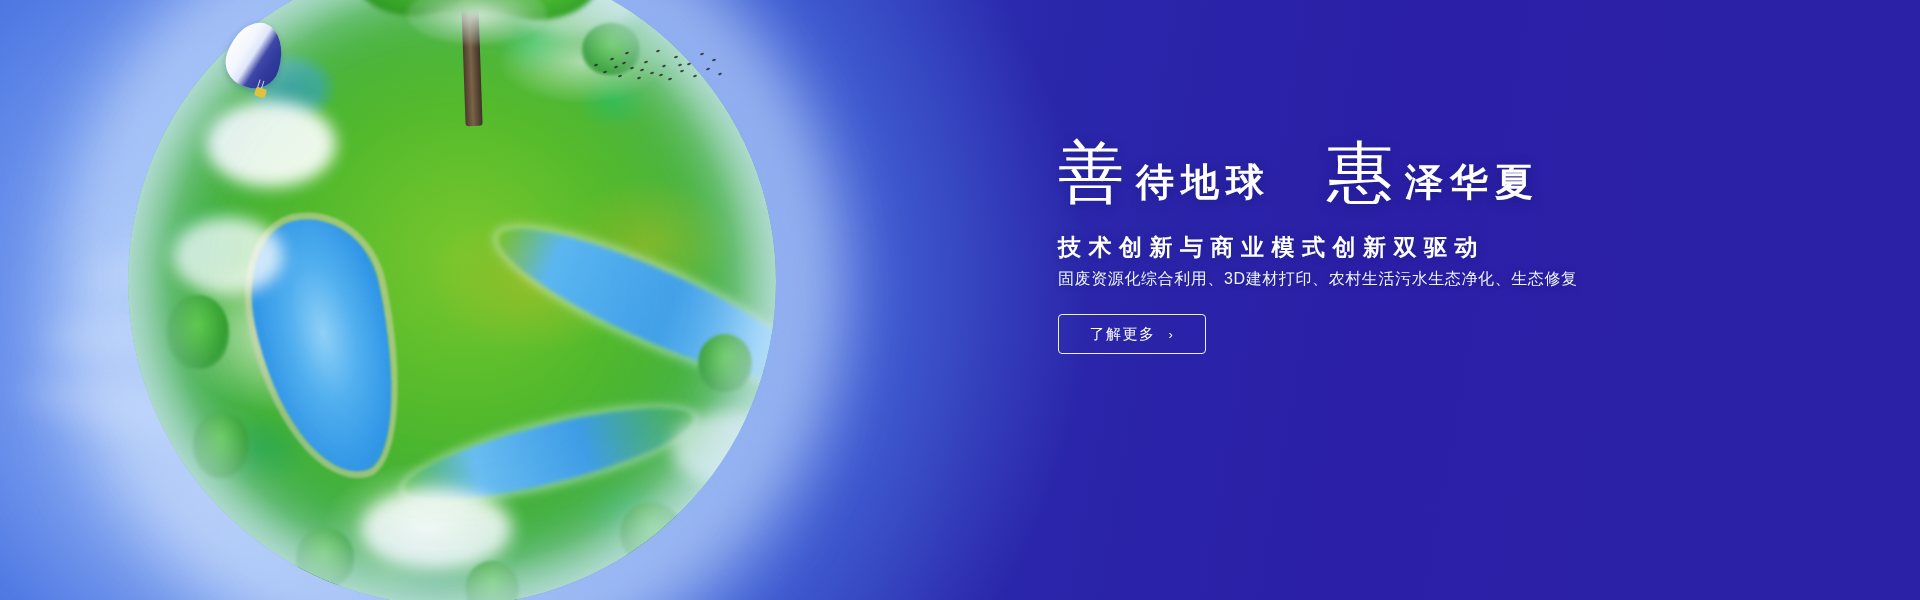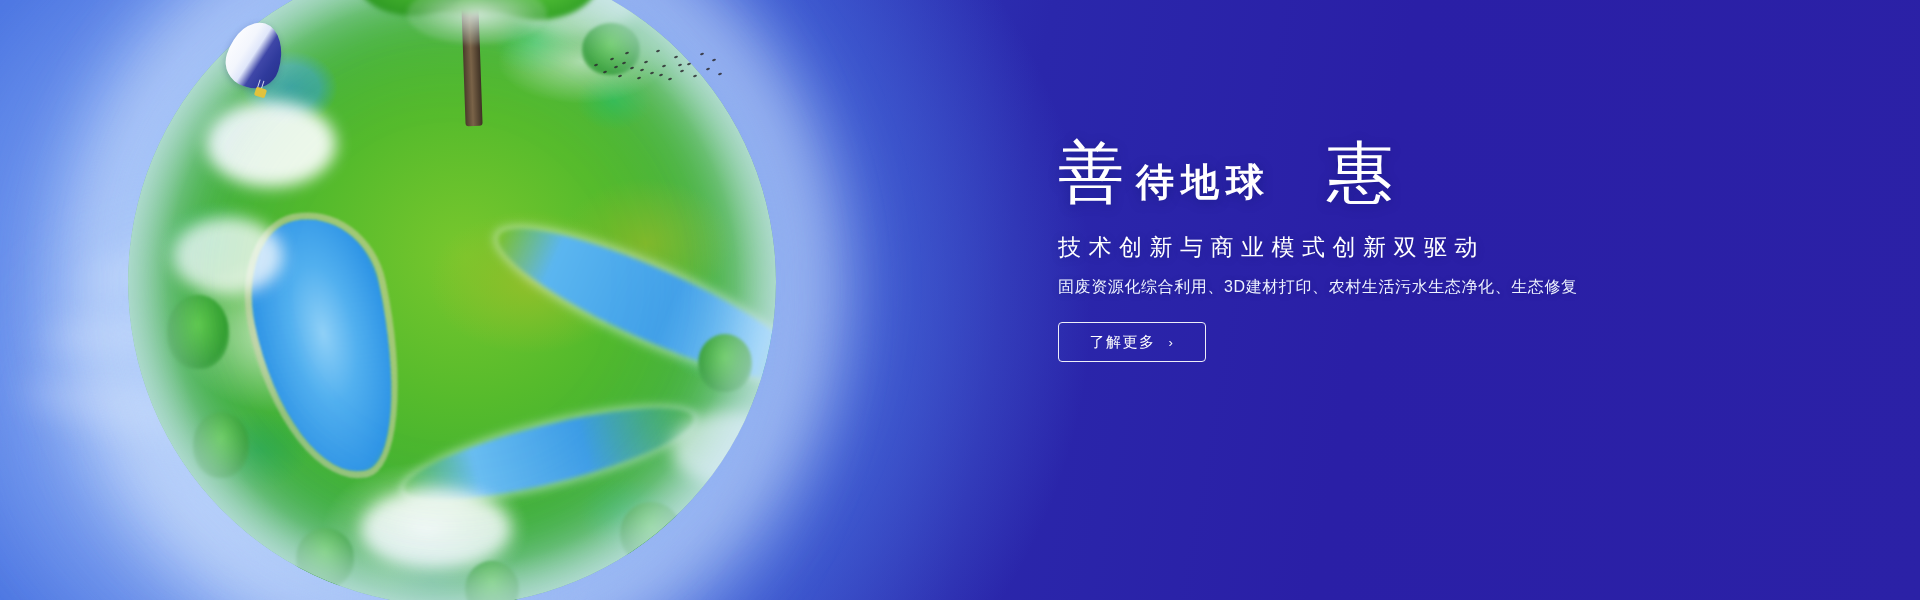--- a/index.html
+++ b/index.html
@@ -107,22 +107,22 @@
 
   
   #copy{position:absolute;left:1058px;top:140px;width:700px;color:#fff;}
   #headline{display:flex;align-items:flex-end;white-space:nowrap;
     font-family:"Liberation Serif","DejaVu Serif",serif;line-height:1;
     text-shadow:0 2px 12px rgba(10,20,90,.35);}
   .big{font-size:66px;font-weight:400;letter-spacing:0;}
   .small{font-size:38px;font-weight:700;letter-spacing:7px;padding-left:12px;padding-bottom:5px;}
   .gap{display:inline-block;width:56px;}
   #subtitle{margin-top:26px;font-size:23px;letter-spacing:7.5px;color:#ffffff;
-    text-shadow:0 1px 8px rgba(10,20,90,.30);}
-  #desc{margin-top:14px;font-size:16px;letter-spacing:.6px;color:#eef2ff;
+    text-shadow:0 1px 8px rgba(10,20,90,.30);font-weight:bold;}
+  #desc{margin-top:6px;font-size:16px;letter-spacing:.6px;color:#eef2ff;
     text-shadow:0 1px 6px rgba(10,20,90,.30);}
   #more-btn{margin-top:24px;display:inline-flex;align-items:center;justify-content:center;
     gap:13px;width:148px;height:40px;border:1px solid rgba(255,255,255,.92);border-radius:4px;
     background:transparent;color:#fff;font-size:15px;letter-spacing:1.5px;cursor:pointer;
     font-family:"Liberation Sans","DejaVu Sans",sans-serif;}
   #more-btn .chev{font-size:13px;opacity:.95;}
 </style>
 </head>
 <body>
 
@@ -202,20 +202,21 @@
       <i style="left: 30px; top: 18px;"></i>
       <i style="left: 67px; top: 30px;"></i>
     </div>
 
   <div id="copy">
     <div id="headline">
       <span class="big">善</span>
       <span class="small">待地球</span>
       <span class="gap"></span>
       <span class="big">惠</span>
+      <span class="small">泽华夏</span>
     </div>
     <div id="subtitle">技术创新与商业模式创新双驱动</div>
     <div id="desc">固废资源化综合利用、3D建材打印、农村生活污水生态净化、生态修复</div>
     <button id="more-btn">
       <span>了解更多</span>
       <span class="chev">›</span>
     </button>
   </div>
 
 </div>

